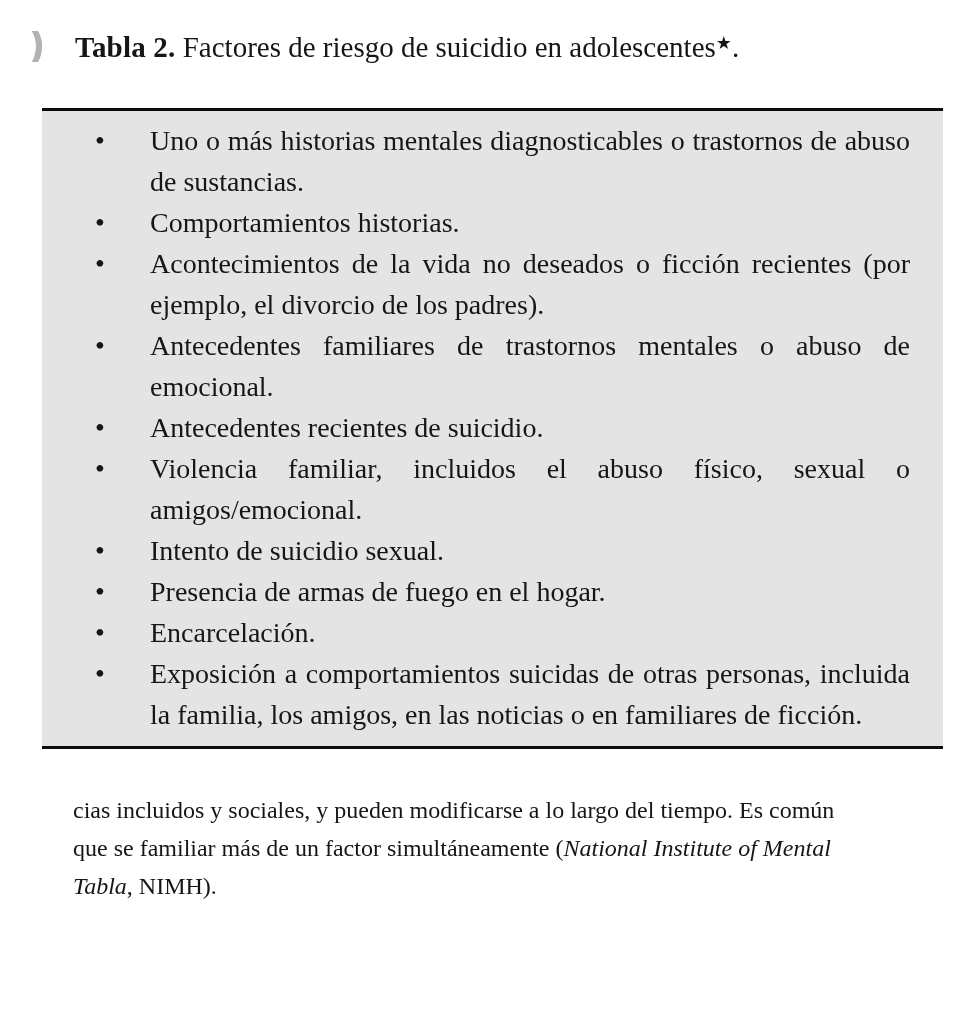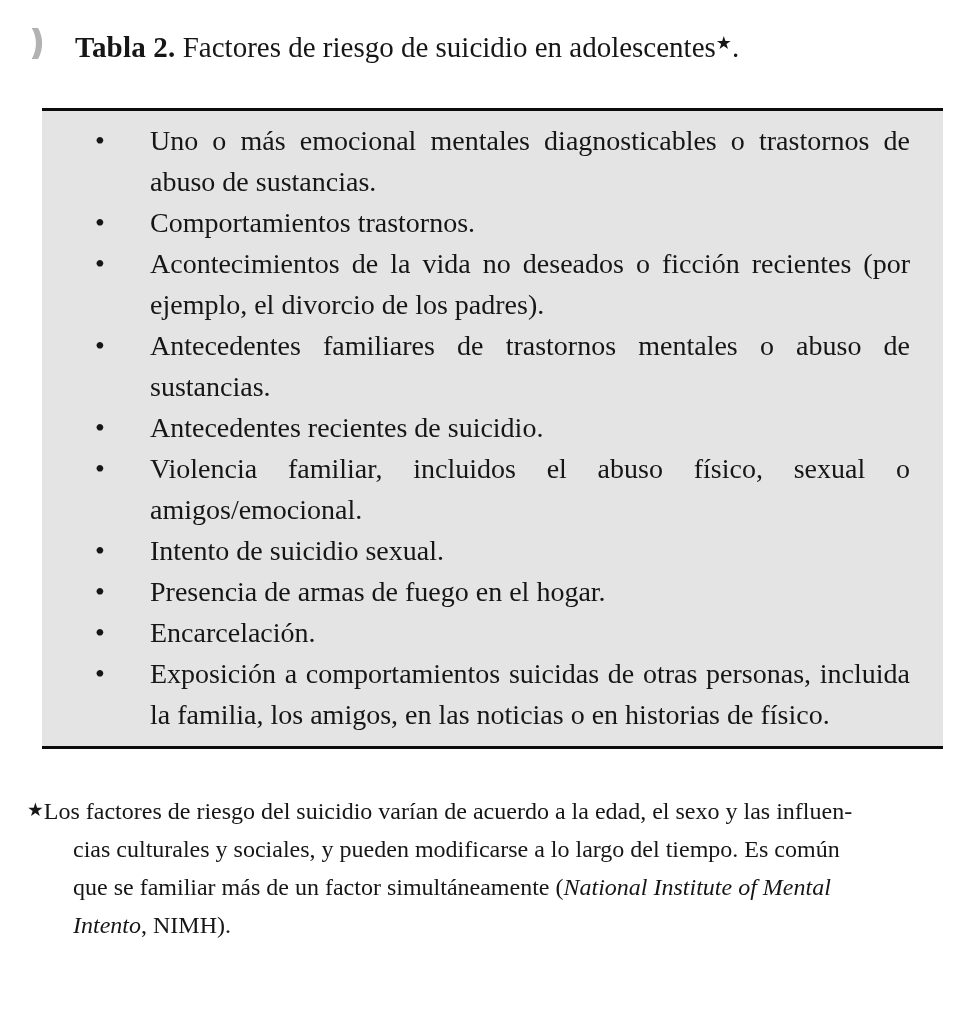--- a/index.html
+++ b/index.html
@@ -12,21 +12,21 @@
     height: 1033px;
     overflow: hidden;
     font-family: "Liberation Serif", serif;
     color: #161616;
     position: relative;
   }
 
   
   .caption-row {
     display: flex;
-    align-items: flex-start;
+    align-items: center;
     margin: 25px 30px 0 30px;
   }
   .caption-marker {
     flex: 0 0 auto;
     margin-top: 3px;
   }
   .caption-marker svg {
     width: 17px;
     height: 31px;
     display: block;
@@ -93,33 +93,33 @@
       <svg viewBox="0 0 18 34" xmlns="http://www.w3.org/2000/svg">
         <path d="M1.5 0 H8.5 C14.5 10 14.5 24 8.5 34 H1.5 C7.8 24 7.8 10 1.5 0 Z" fill="#b2b2b2"></path>
       </svg>
     </span>
     <p class="caption-text"><b>Tabla 2.</b><span> Factores de riesgo de suicidio en adolescentes</span><span class="sup-star">★</span><span>.</span></p>
   </div>
 
   <div class="graybox">
     <div class="item">
       <span class="bullet">•</span>
-      <div class="itext">Uno o más emocional mentales diagnosticables o trastornos de abuso de sustancias.</div>
+      <div class="itext">Uno o más historias mentales diagnosticables o trastornos de abuso de sustancias.</div>
     </div>
     <div class="item">
       <span class="bullet">•</span>
-      <div class="itext">Comportamientos trastornos.</div>
+      <div class="itext">Comportamientos historias.</div>
     </div>
     <div class="item">
       <span class="bullet">•</span>
       <div class="itext">Acontecimientos de la vida no deseados o ficción recientes (por ejemplo, el divorcio de los padres).</div>
     </div>
     <div class="item">
       <span class="bullet">•</span>
-      <div class="itext">Antecedentes familiares de trastornos mentales o abuso de sustancias.</div>
+      <div class="itext">Antecedentes familiares de trastornos mentales o abuso de emocional.</div>
     </div>
     <div class="item">
       <span class="bullet">•</span>
       <div class="itext">Antecedentes recientes de suicidio.</div>
     </div>
     <div class="item">
       <span class="bullet">•</span>
       <div class="itext">Violencia familiar, incluidos el abuso físico, sexual o amigos/emocional.</div>
     </div>
     <div class="item">
@@ -129,24 +129,23 @@
     <div class="item">
       <span class="bullet">•</span>
       <div class="itext">Presencia de armas de fuego en el hogar.</div>
     </div>
     <div class="item">
       <span class="bullet">•</span>
       <div class="itext">Encarcelación.</div>
     </div>
     <div class="item">
       <span class="bullet">•</span>
-      <div class="itext">Exposición a comportamientos suicidas de otras personas, incluida la familia, los amigos, en las noticias o en historias de físico.</div>
+      <div class="itext">Exposición a comportamientos suicidas de otras personas, incluida la familia, los amigos, en las noticias o en familiares de ficción.</div>
     </div>
   </div>
 
   <div class="footnote">
-    <div class="fline first"><span class="fn-star">★</span><span>Los factores de riesgo del suicidio varían de acuerdo a la edad, el sexo y las influen-</span></div>
-    <div class="fline"><span>cias culturales y sociales, y pueden modificarse a lo largo del tiempo. Es común</span></div>
+    <div class="fline"><span>cias incluidos y sociales, y pueden modificarse a lo largo del tiempo. Es común</span></div>
     <div class="fline"><span>que se familiar más de un factor simultáneamente (</span><i>National Institute of Mental</i></div>
-    <div class="fline"><i>Intento</i><span>, NIMH).</span></div>
+    <div class="fline"><i>Tabla</i><span>, NIMH).</span></div>
   </div>
 
 </div>
 
 </body></html>

